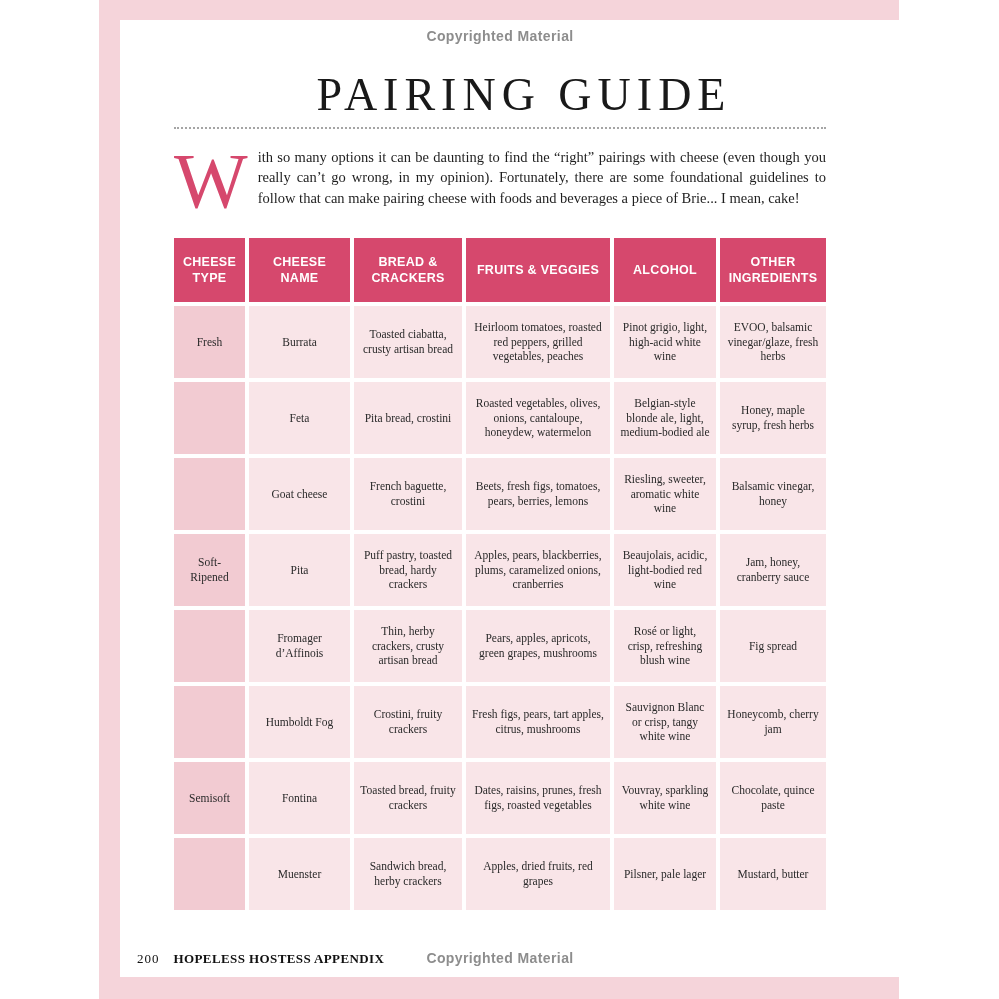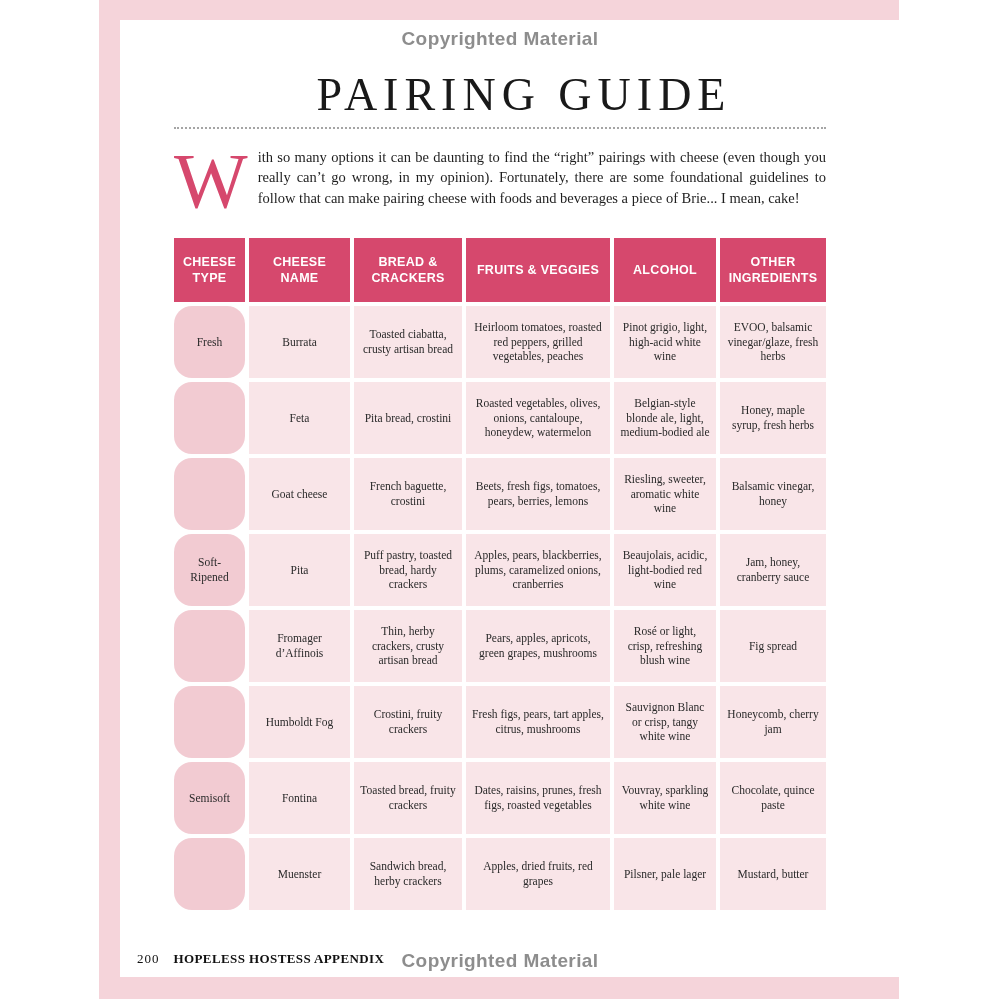--- a/index.html
+++ b/index.html
@@ -12,21 +12,21 @@
   }
 
   
   .frame { position: absolute; background: var(--frame, #f5d4da); }
   .frame-left   { left: 99px;  top: 0;     width: 21px;  height: 999px; }
   .frame-top    { left: 99px;  top: 0;     width: 800px; height: 20px; }
   .frame-bottom { left: 99px;  top: 977px; width: 800px; height: 22px; }
 
   .copyright {
     position: absolute; left: 120px; width: 760px; text-align: center;
-    font-family: "Liberation Sans", sans-serif; font-size: 19px;
+    font-family: "Liberation Sans", sans-serif; font-size: 14px;
     color: #8d8d8d; letter-spacing: 0.4px; font-weight: 600;
   }
   .copyright.top { top: 28px; }
   .copyright.bottom { top: 950px; }
 
   .page-title {
     position: absolute; left: 120px; top: 68px; width: 760px;
     text-align: center; font-family: "Liberation Serif", serif;
     font-weight: 500; font-size: 46px; letter-spacing: 6px; color: #191919; padding-left: 48px;
   }
@@ -61,21 +61,21 @@
     font-size: 12.5px; letter-spacing: 0.3px; line-height: 1.3;
     display: flex; align-items: center; justify-content: center;
     text-align: center; padding: 2px 4px;
   }
   .td {
     background: var(--cell, #f9e5e8);
     font-size: 11.5px; line-height: 1.3; color: #2a2a2a;
     display: flex; align-items: center; justify-content: center;
     text-align: center; padding: 2px 6px;
   }
-  .td.type-cell { background: var(--cell-type, #f2cbd2); border-radius: 18px; }
+  .td.type-cell { background: var(--cell-type, #f2cbd2); }
 
   .page-footer {
     position: absolute; left: 137px; top: 951px;
     font-size: 13px; color: #111111; white-space: nowrap;
   }
   .page-footer .page-num { letter-spacing: 1px; margin-right: 14px; }
   .page-footer .footer-label { font-weight: 700; letter-spacing: 0.4px; }
 </style>
 </head>
 <body>

